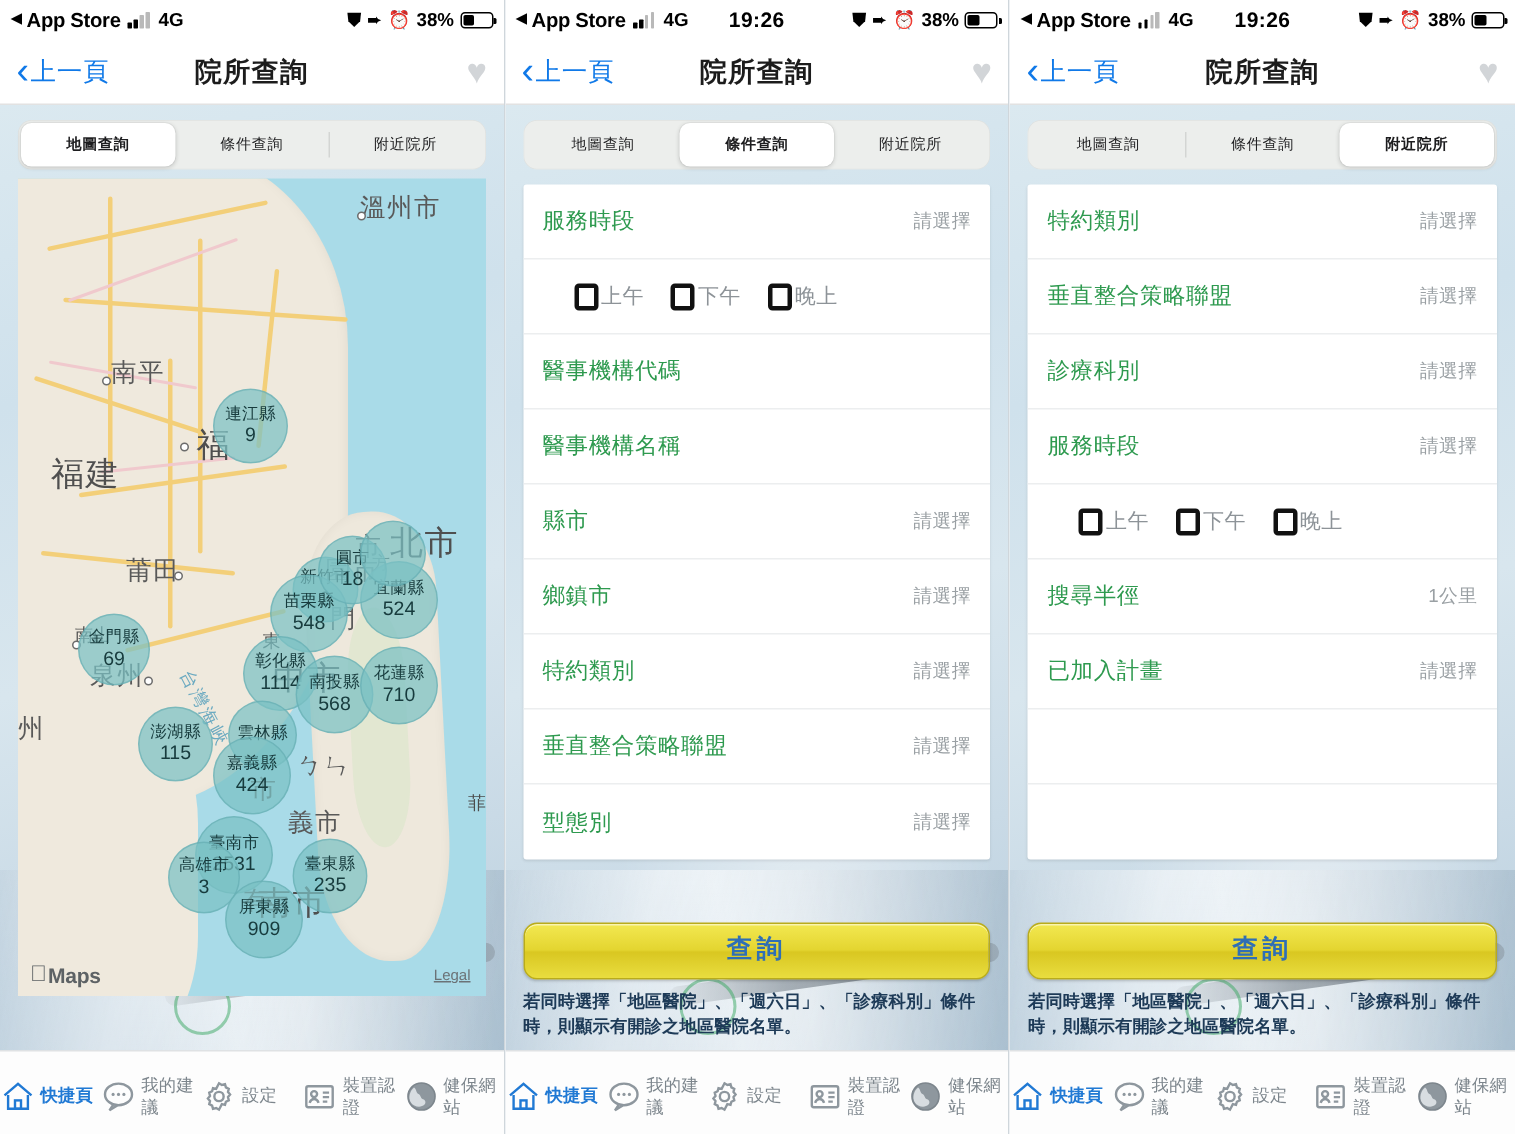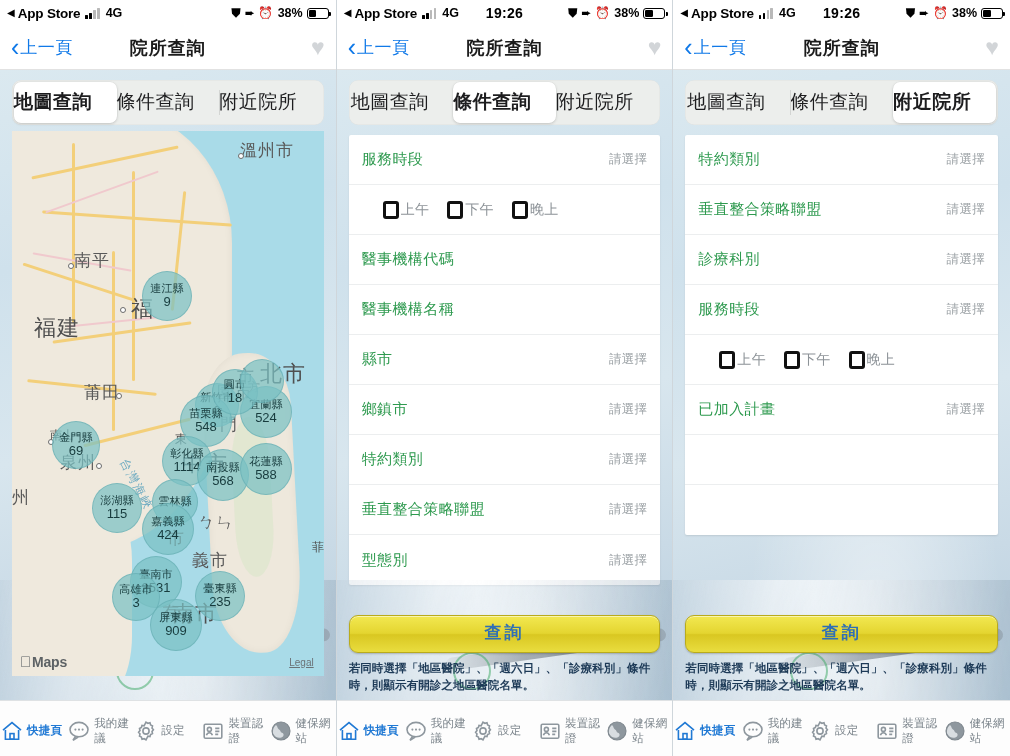--- a/index.html
+++ b/index.html
@@ -95,22 +95,22 @@
   }
 
   
   .segwrap { padding: 10px 12px 6px; }
   .segment {
     display: flex; background: #eceeec;
     border-radius: 9px; padding: 2px;
     box-shadow: inset 0 0 0 .5px rgba(0,0,0,.05);
   }
   .seg {
-    flex: 1; text-align: left;
-    font-size: 19px; color: #1d1d1f; letter-spacing: .5px;
+    flex: 1; text-align: center;
+    font-size: 10px; color: #1d1d1f; letter-spacing: .5px;
     padding: 7px 0 8px; border-radius: 7px;
     position: relative; cursor: pointer;
   }
   .seg + .seg::before{
     content:""; position:absolute; left:0; top:20%; bottom:20%; width:1px; background:#d3d5d3;
   }
   .seg.on {
     background: #fff; box-shadow: 0 1px 3px rgba(0,0,0,.16), 0 0 0 .5px rgba(0,0,0,.04);
     font-weight: 600;
   }
@@ -338,21 +338,21 @@
           <div class="bubble" style="left:150px;top:305px;width:50px;height:50px">
       <span class="bn">彰化縣</span>
       <span class="bc">1114</span>
     </div>
           <div class="bubble" style="left:185px;top:318px;width:52px;height:52px">
       <span class="bn">南投縣</span>
       <span class="bc">568</span>
     </div>
           <div class="bubble" style="left:228px;top:312px;width:52px;height:52px">
       <span class="bn">花蓮縣</span>
-      <span class="bc">588</span>
+      <span class="bc">710</span>
     </div>
           <div class="bubble" style="left:140px;top:348px;width:46px;height:46px">
       <span class="bn">雲林縣</span>
       <span class="bc"></span>
     </div>
           <div class="bubble" style="left:130px;top:372px;width:52px;height:52px">
       <span class="bn">嘉義縣</span>
       <span class="bc">424</span>
     </div>
           <div class="bubble" style="left:80px;top:352px;width:50px;height:50px">
@@ -660,20 +660,24 @@
             <label class="chk">
           <span class="box"></span>
           <span>下午</span>
             </label>
             <label class="chk">
           <span class="box"></span>
           <span>晚上</span>
             </label>
       </div>
           <div class="frow">
+      <span class="flabel">搜尋半徑</span>
+      <span class="fvalue">1公里</span>
+    </div>
+          <div class="frow">
       <span class="flabel">已加入計畫</span>
       <span class="fvalue">請選擇</span>
     </div>
           <div class="frow blank"></div>
           <div class="frow blank"></div>
         </div>
   <div class="qwrap">
     <div class="qbtn">查詢</div>
     <div class="qnote">若同時選擇「地區醫院」、「週六日」、「診療科別」條件時，則顯示有開診之地區醫院名單。</div>
   </div>

